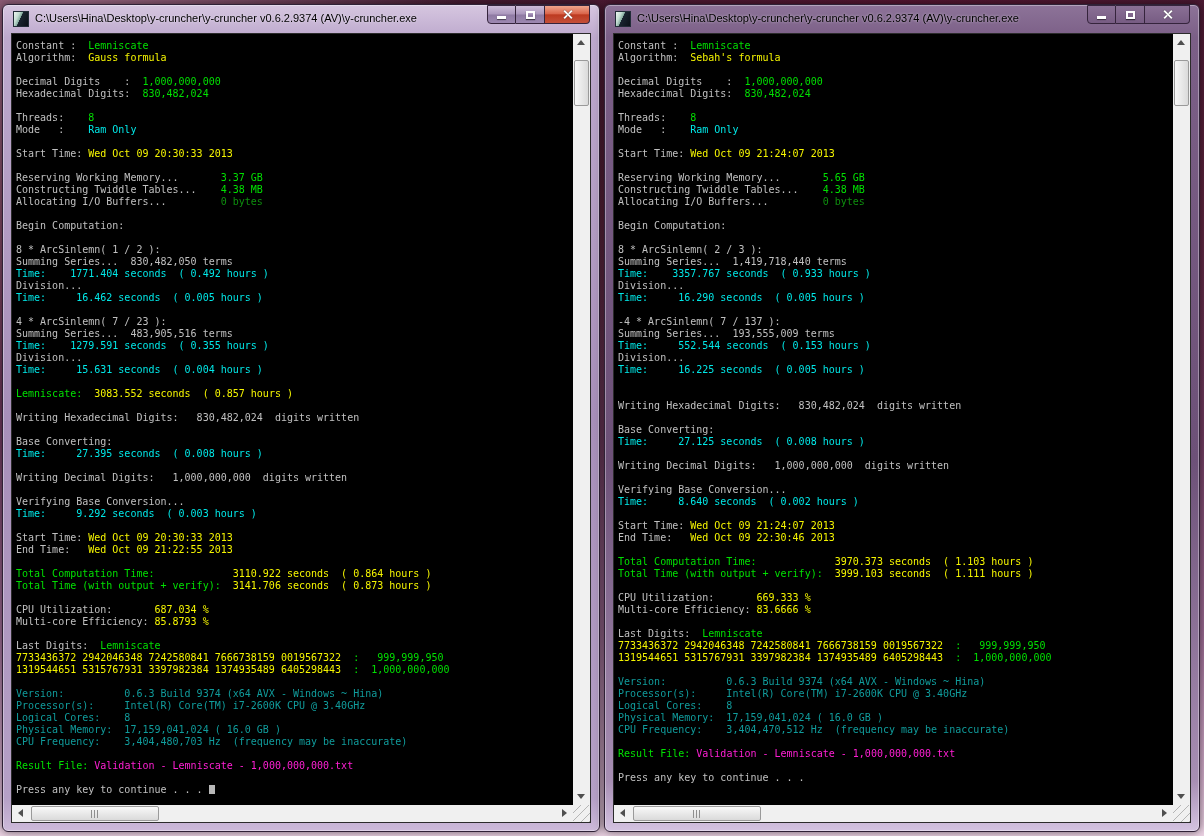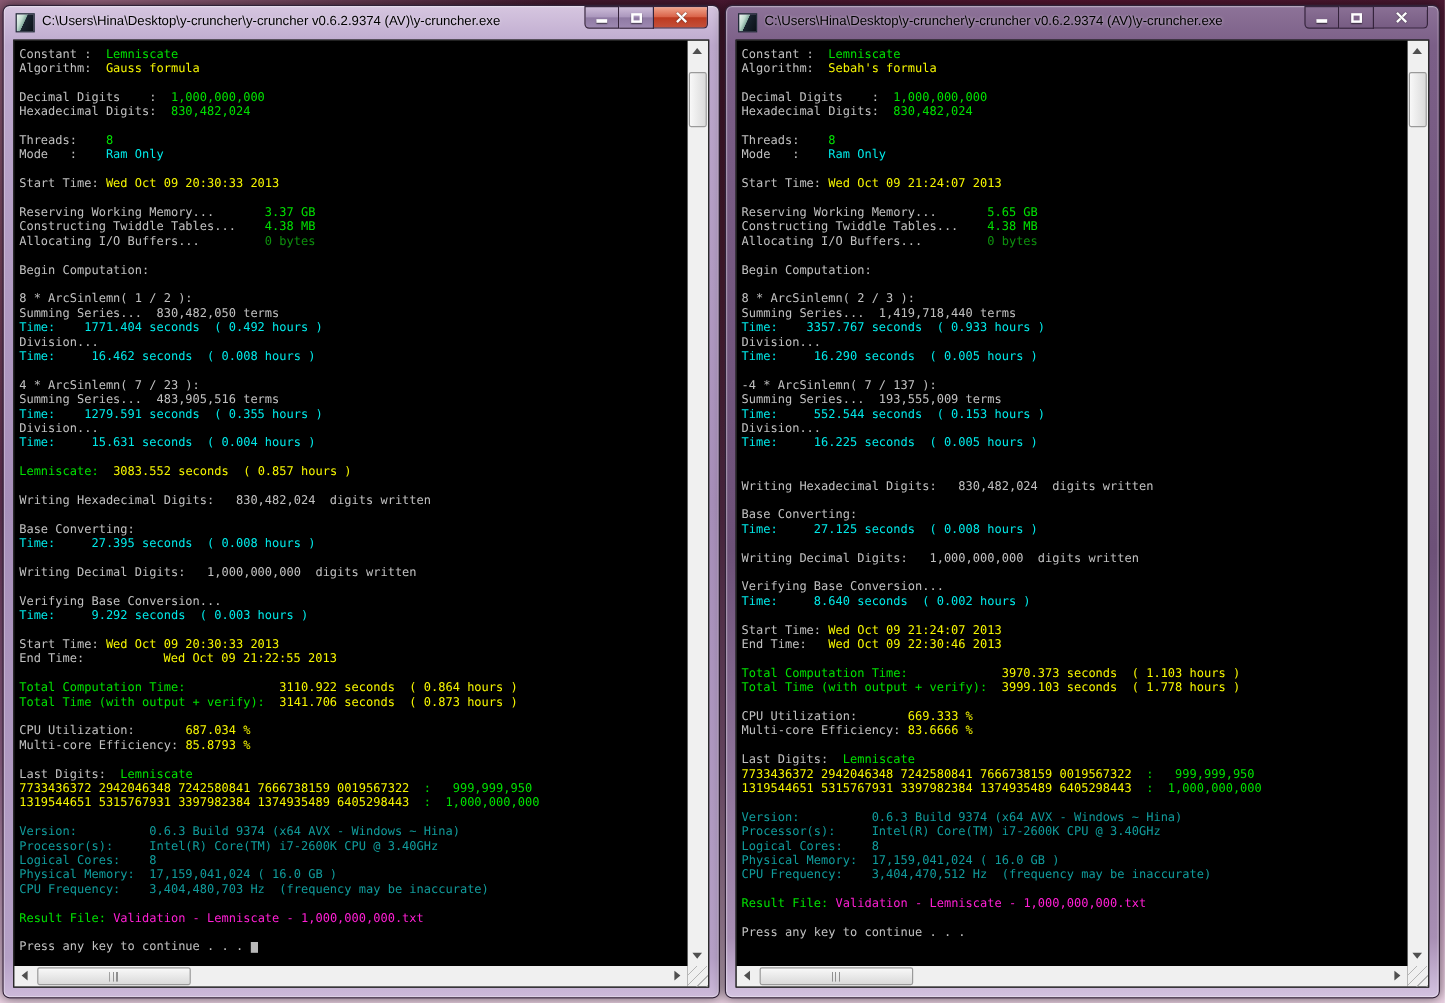--- a/index.html
+++ b/index.html
@@ -135,42 +135,42 @@
           <div class="console-line"><span style="color: rgb(192, 192, 192);">Reserving Working Memory...       </span><span style="color: rgb(0, 224, 0);">3.37 GB</span></div>
           <div class="console-line"><span style="color: rgb(192, 192, 192);">Constructing Twiddle Tables...    </span><span style="color: rgb(0, 224, 0);">4.38 MB</span></div>
           <div class="console-line"><span style="color: rgb(192, 192, 192);">Allocating I/O Buffers...         </span><span style="color: rgb(14, 143, 14);">0 bytes</span></div>
           <div class="console-line">&nbsp;</div>
           <div class="console-line"><span style="color: rgb(192, 192, 192);">Begin Computation:</span></div>
           <div class="console-line">&nbsp;</div>
           <div class="console-line"><span style="color: rgb(192, 192, 192);">8 * ArcSinlemn( 1 / 2 ):</span></div>
           <div class="console-line"><span style="color: rgb(192, 192, 192);">Summing Series...  830,482,050 terms</span></div>
           <div class="console-line"><span style="color: rgb(0, 232, 232);">Time:    1771.404 seconds  ( 0.492 hours )</span></div>
           <div class="console-line"><span style="color: rgb(192, 192, 192);">Division...</span></div>
-          <div class="console-line"><span style="color: rgb(0, 232, 232);">Time:     16.462 seconds  ( 0.008 hours )</span></div>
+          <div class="console-line"><span style="color: rgb(0, 232, 232);">Time:     16.462 seconds  ( 0.005 hours )</span></div>
           <div class="console-line">&nbsp;</div>
           <div class="console-line"><span style="color: rgb(192, 192, 192);">4 * ArcSinlemn( 7 / 23 ):</span></div>
           <div class="console-line"><span style="color: rgb(192, 192, 192);">Summing Series...  483,905,516 terms</span></div>
           <div class="console-line"><span style="color: rgb(0, 232, 232);">Time:    1279.591 seconds  ( 0.355 hours )</span></div>
           <div class="console-line"><span style="color: rgb(192, 192, 192);">Division...</span></div>
           <div class="console-line"><span style="color: rgb(0, 232, 232);">Time:     15.631 seconds  ( 0.004 hours )</span></div>
           <div class="console-line">&nbsp;</div>
           <div class="console-line"><span style="color: rgb(0, 224, 0);">Lemniscate:  </span><span style="color: rgb(245, 245, 0);">3083.552 seconds  ( 0.857 hours )</span></div>
           <div class="console-line">&nbsp;</div>
           <div class="console-line"><span style="color: rgb(192, 192, 192);">Writing Hexadecimal Digits:   830,482,024  digits written</span></div>
           <div class="console-line">&nbsp;</div>
           <div class="console-line"><span style="color: rgb(192, 192, 192);">Base Converting:</span></div>
           <div class="console-line"><span style="color: rgb(0, 232, 232);">Time:     27.395 seconds  ( 0.008 hours )</span></div>
           <div class="console-line">&nbsp;</div>
           <div class="console-line"><span style="color: rgb(192, 192, 192);">Writing Decimal Digits:   1,000,000,000  digits written</span></div>
           <div class="console-line">&nbsp;</div>
           <div class="console-line"><span style="color: rgb(192, 192, 192);">Verifying Base Conversion...</span></div>
           <div class="console-line"><span style="color: rgb(0, 232, 232);">Time:     9.292 seconds  ( 0.003 hours )</span></div>
           <div class="console-line">&nbsp;</div>
           <div class="console-line"><span style="color: rgb(192, 192, 192);">Start Time: </span><span style="color: rgb(245, 245, 0);">Wed Oct 09 20:30:33 2013</span></div>
-          <div class="console-line"><span style="color: rgb(192, 192, 192);">End Time:   </span><span style="color: rgb(245, 245, 0); margin-left: 48px;">Wed Oct 09 21:22:55 2013</span></div>
+          <div class="console-line"><span style="color: rgb(192, 192, 192);">End Time:   </span><span style="color: rgb(245, 245, 0);">Wed Oct 09 21:22:55 2013</span></div>
           <div class="console-line">&nbsp;</div>
           <div class="console-line"><span style="color: rgb(0, 224, 0);">Total Computation Time:             </span><span style="color: rgb(245, 245, 0);">3110.922 seconds  ( 0.864 hours )</span></div>
           <div class="console-line"><span style="color: rgb(0, 224, 0);">Total Time (with output + verify):  </span><span style="color: rgb(245, 245, 0);">3141.706 seconds  ( 0.873 hours )</span></div>
           <div class="console-line">&nbsp;</div>
           <div class="console-line"><span style="color: rgb(192, 192, 192);">CPU Utilization:       </span><span style="color: rgb(245, 245, 0);">687.034 %</span></div>
           <div class="console-line"><span style="color: rgb(192, 192, 192);">Multi-core Efficiency: </span><span style="color: rgb(245, 245, 0);">85.8793 %</span></div>
           <div class="console-line">&nbsp;</div>
           <div class="console-line"><span style="color: rgb(192, 192, 192);">Last Digits:  </span><span style="color: rgb(0, 224, 0);">Lemniscate</span></div>
           <div class="console-line"><span style="color: rgb(245, 245, 0);">7733436372 2942046348 7242580841 7666738159 0019567322</span><span style="color: rgb(0, 224, 0);">  :   999,999,950</span></div>
           <div class="console-line"><span style="color: rgb(245, 245, 0);">1319544651 5315767931 3397982384 1374935489 6405298443</span><span style="color: rgb(0, 224, 0);">  :  1,000,000,000</span></div>
@@ -256,21 +256,21 @@
           <div class="console-line">&nbsp;</div>
           <div class="console-line"><span style="color: rgb(192, 192, 192);">Writing Decimal Digits:   1,000,000,000  digits written</span></div>
           <div class="console-line">&nbsp;</div>
           <div class="console-line"><span style="color: rgb(192, 192, 192);">Verifying Base Conversion...</span></div>
           <div class="console-line"><span style="color: rgb(0, 232, 232);">Time:     8.640 seconds  ( 0.002 hours )</span></div>
           <div class="console-line">&nbsp;</div>
           <div class="console-line"><span style="color: rgb(192, 192, 192);">Start Time: </span><span style="color: rgb(245, 245, 0);">Wed Oct 09 21:24:07 2013</span></div>
           <div class="console-line"><span style="color: rgb(192, 192, 192);">End Time:   </span><span style="color: rgb(245, 245, 0);">Wed Oct 09 22:30:46 2013</span></div>
           <div class="console-line">&nbsp;</div>
           <div class="console-line"><span style="color: rgb(0, 224, 0);">Total Computation Time:             </span><span style="color: rgb(245, 245, 0);">3970.373 seconds  ( 1.103 hours )</span></div>
-          <div class="console-line"><span style="color: rgb(0, 224, 0);">Total Time (with output + verify):  </span><span style="color: rgb(245, 245, 0);">3999.103 seconds  ( 1.778 hours )</span></div>
+          <div class="console-line"><span style="color: rgb(0, 224, 0);">Total Time (with output + verify):  </span><span style="color: rgb(245, 245, 0);">3999.103 seconds  ( 1.111 hours )</span></div>
           <div class="console-line">&nbsp;</div>
           <div class="console-line"><span style="color: rgb(192, 192, 192);">CPU Utilization:       </span><span style="color: rgb(245, 245, 0);">669.333 %</span></div>
           <div class="console-line"><span style="color: rgb(192, 192, 192);">Multi-core Efficiency: </span><span style="color: rgb(245, 245, 0);">83.6666 %</span></div>
           <div class="console-line">&nbsp;</div>
           <div class="console-line"><span style="color: rgb(192, 192, 192);">Last Digits:  </span><span style="color: rgb(0, 224, 0);">Lemniscate</span></div>
           <div class="console-line"><span style="color: rgb(245, 245, 0);">7733436372 2942046348 7242580841 7666738159 0019567322</span><span style="color: rgb(0, 224, 0);">  :   999,999,950</span></div>
           <div class="console-line"><span style="color: rgb(245, 245, 0);">1319544651 5315767931 3397982384 1374935489 6405298443</span><span style="color: rgb(0, 224, 0);">  :  1,000,000,000</span></div>
           <div class="console-line">&nbsp;</div>
           <div class="console-line"><span style="color: rgb(16, 156, 156);">Version:          0.6.3 Build 9374 (x64 AVX - Windows ~ Hina)</span></div>
           <div class="console-line"><span style="color: rgb(16, 156, 156);">Processor(s):     Intel(R) Core(TM) i7-2600K CPU @ 3.40GHz</span></div>

